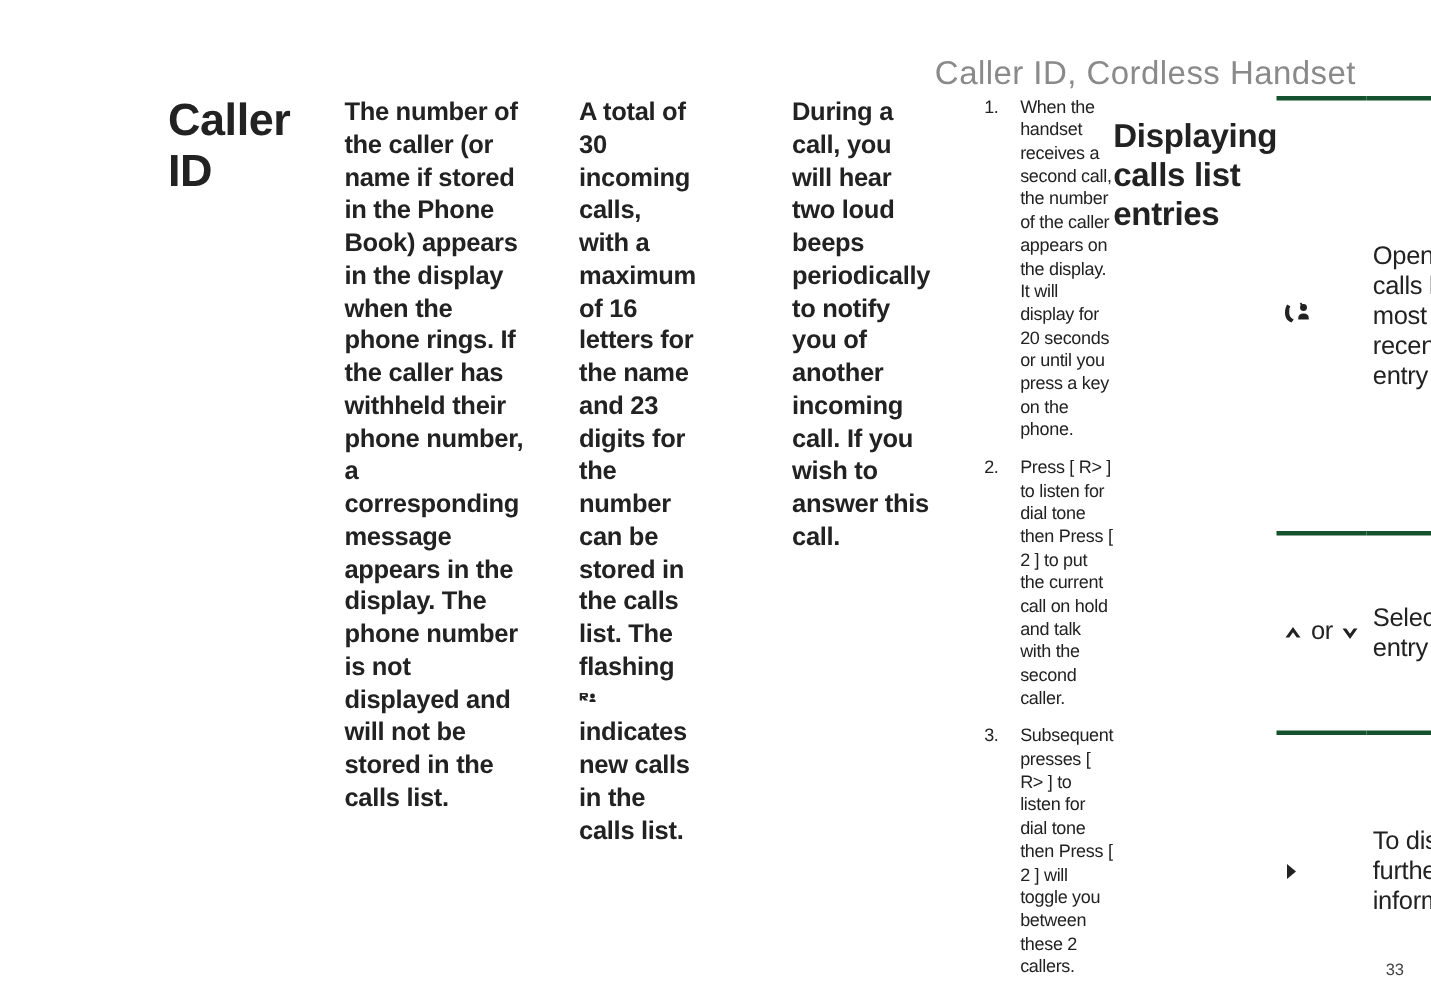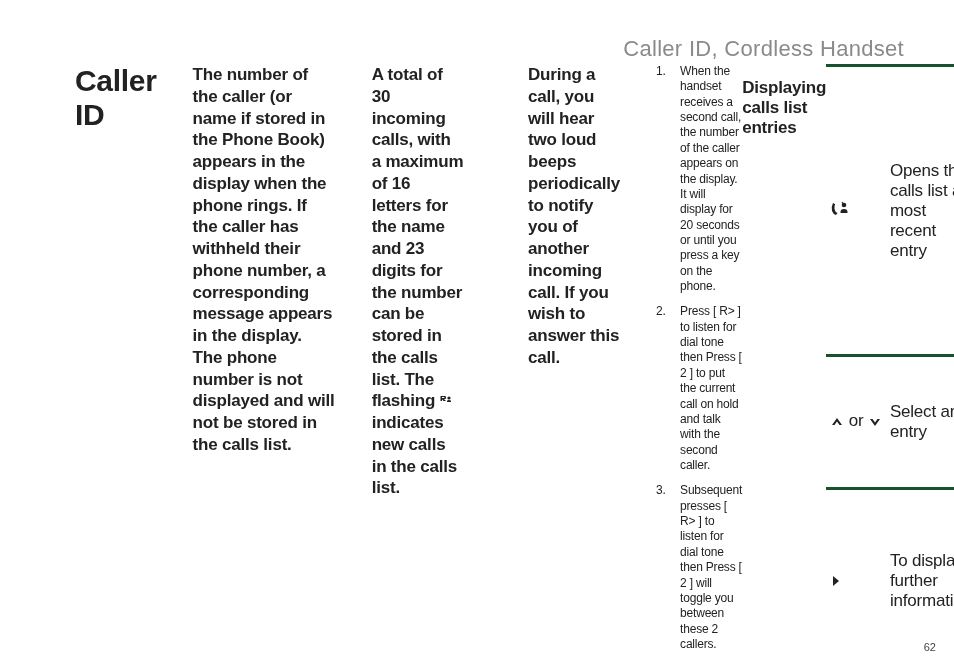--- a/index.html
+++ b/index.html
@@ -5,21 +5,21 @@
   * { box-sizing: border-box; margin: 0; padding: 0; }
   html, body { width: 954px; height: 667px; }
   body {
     font-family: "Helvetica Neue", Helvetica, Arial, sans-serif;
     font-stretch: condensed;
     color: #222;
     background: #fff;
     position: relative;
   }
   .page {
-    padding: 34px 50px 0 75px;
+    padding: 34px 50px 0 112px;
     position: relative;
     height: 100%;
   }
   .running-header {
     position: absolute;
     top: 36px;
     right: 50px;
     font-size: 22px;
     font-weight: 300;
     color: #8a8a8a;
@@ -35,21 +35,21 @@
     display: flex;
   }
   h1 {
     font-size: 30px;
     font-weight: 700;
     margin-bottom: 10px;
     letter-spacing: -.3px;
     font-stretch: semi-condensed;
   }
   .sect-title {
-    font-size: 17px;
+    font-size: 22px;
     font-weight: 600;
     margin: 14px 0 6px 0;
     letter-spacing: -.2px;
     font-stretch: semi-condensed;
   }
   .para {
     font-size: 17px;
     line-height: 1.28;
     margin: 0 0 12px 0;
     padding-left: 36px;
@@ -193,14 +193,14 @@
             </span>
           </td>
           <td>To display further information.</td>
         </tr>
       </tbody>
         </table>
     </div>
 
   </div>
 
-  <div class="pagenum">62</div>
+  <div class="pagenum">33</div>
 </div>
 
 </body></html>

